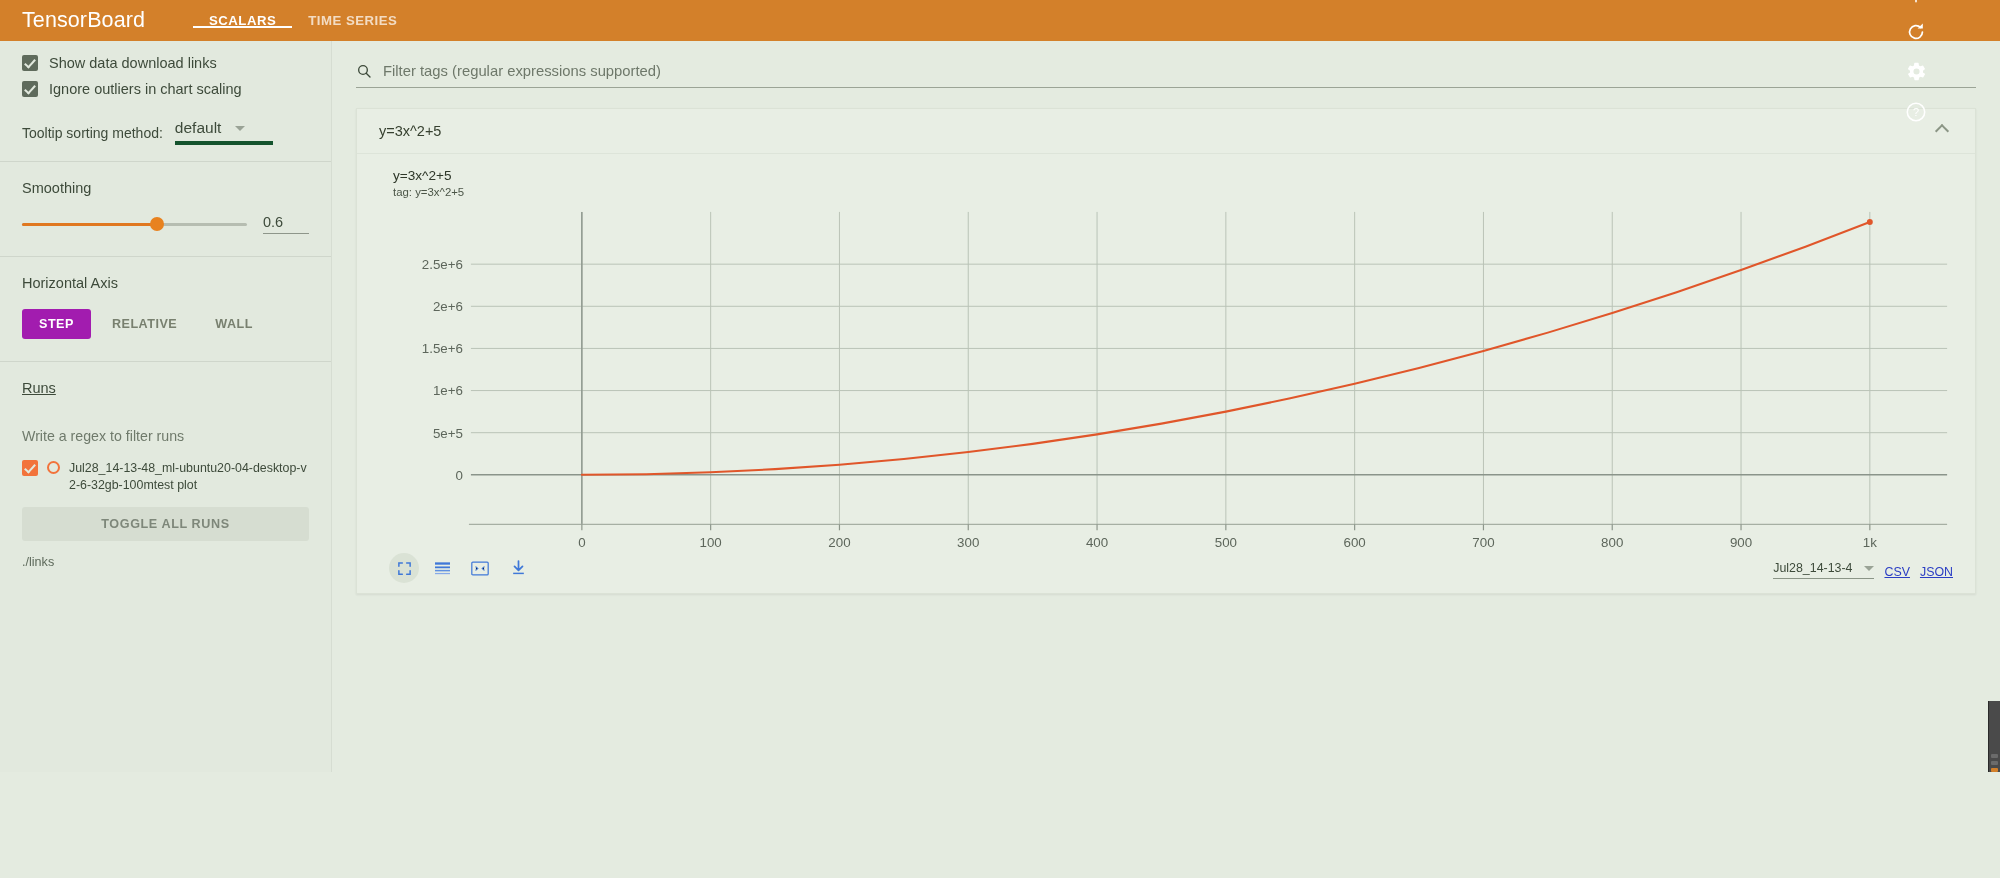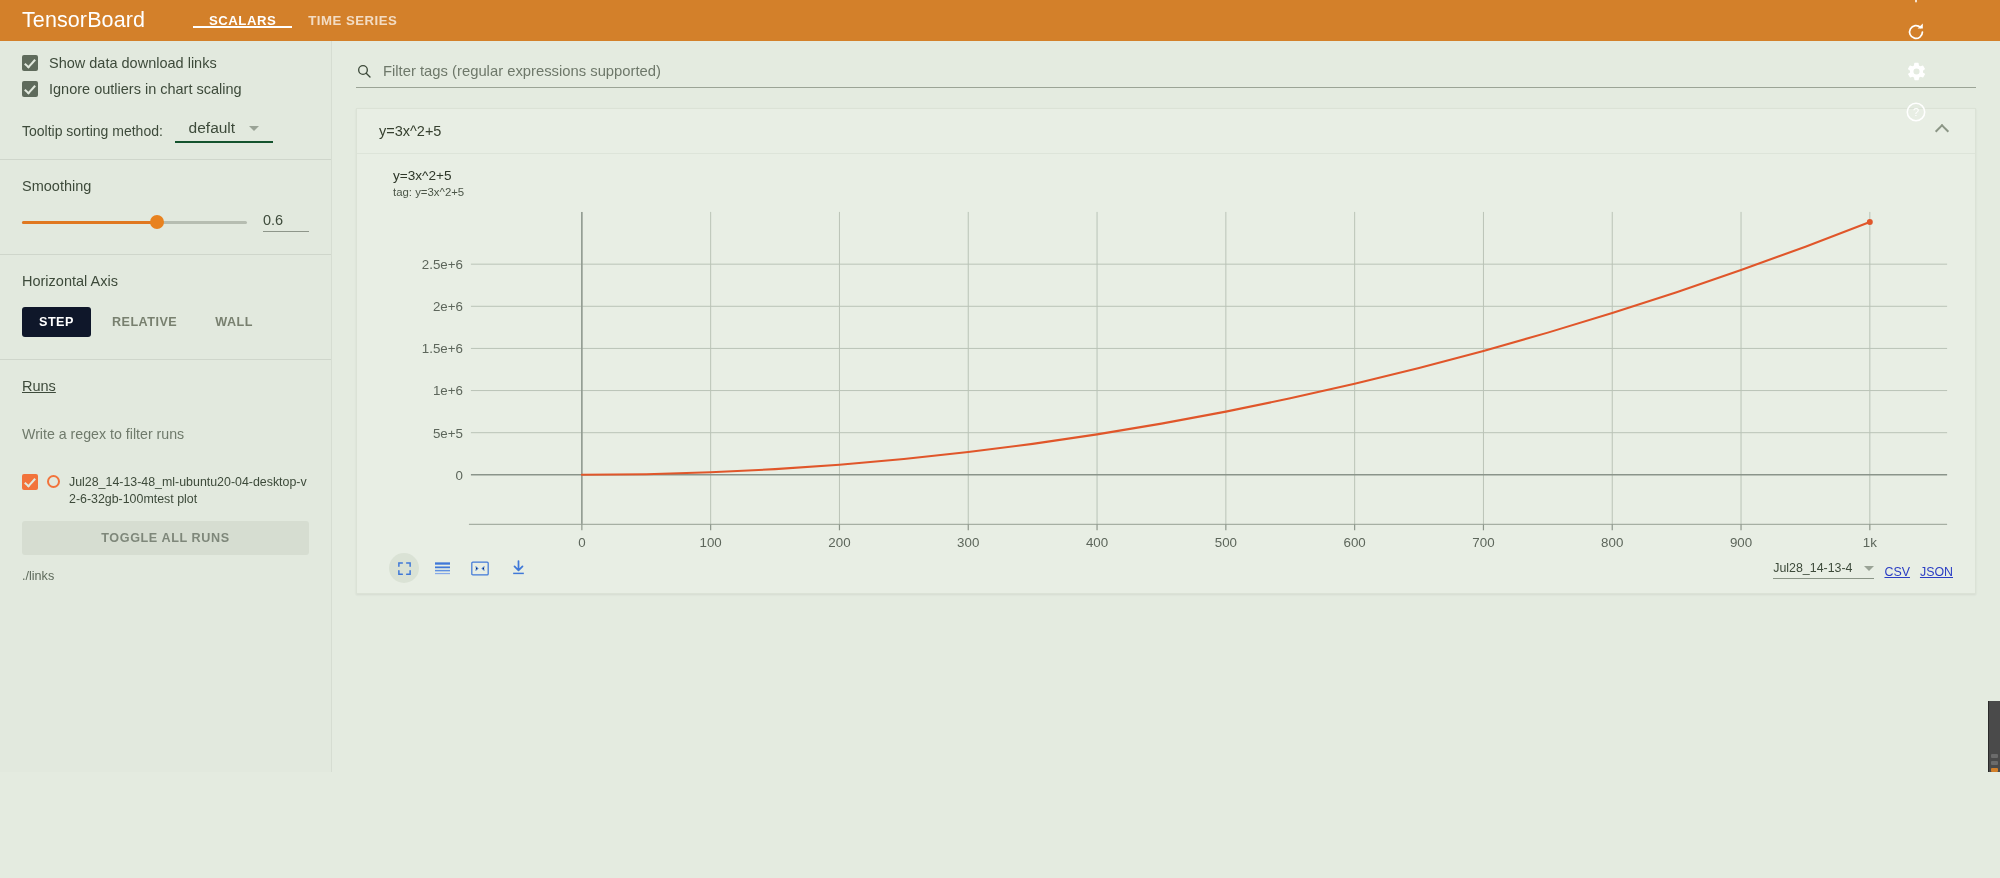--- a/index.html
+++ b/index.html
@@ -135,23 +135,23 @@
 
   .tooltip-row {
     display: flex; align-items: flex-end;
     gap: 12px;
     margin-top: 22px;
     padding-bottom: 2px;
   }
   .tooltip-label { font-size: 14px; color: #3d4a3a; padding-bottom: 4px; }
   .select-box {
     display: flex; align-items: center;
-    justify-content: center;
+    justify-content: flex-start;
     min-width: 98px;
-    border-bottom: 2px solid #14532d;
+    border-bottom: 4px solid #14532d;
     padding-bottom: 4px;
     cursor: pointer;
   }
   .select-val { font-size: 15.5px; color: #3d4a3a; }
   .caret-gray {
     width: 0; height: 0;
     border-left: 5px solid transparent;
     border-right: 5px solid transparent;
     border-top: 5px solid #9aa396;
     margin-left: 14px;
@@ -196,33 +196,33 @@
   .axis-btn {
     font-size: 12.6px;
     font-weight: 600;
     letter-spacing: .5px;
     color: #78806f;
     padding: 8px 17px;
     border-radius: 3px;
     cursor: pointer;
     white-space: nowrap;
   }
-  .axis-btn.active { background: #0f172a; color: #fff; }
+  .axis-btn.active { background: #a21caf; color: #fff; }
 
   .runs-filter {
     font-size: 14.2px;
     color: #6f7a6b;
     padding: 4px 0 8px 0;
     cursor: text;
   }
   .run-row {
     display: flex;
     align-items: flex-start;
     gap: 9px;
-    margin-top: 24px;
+    margin-top: 8px;
     cursor: pointer;
   }
   .run-circle {
     width: 13px; height: 13px;
     border: 2px solid #f2733b;
     border-radius: 50%;
     flex: none;
     margin-top: 1px;
   }
   .run-name {

